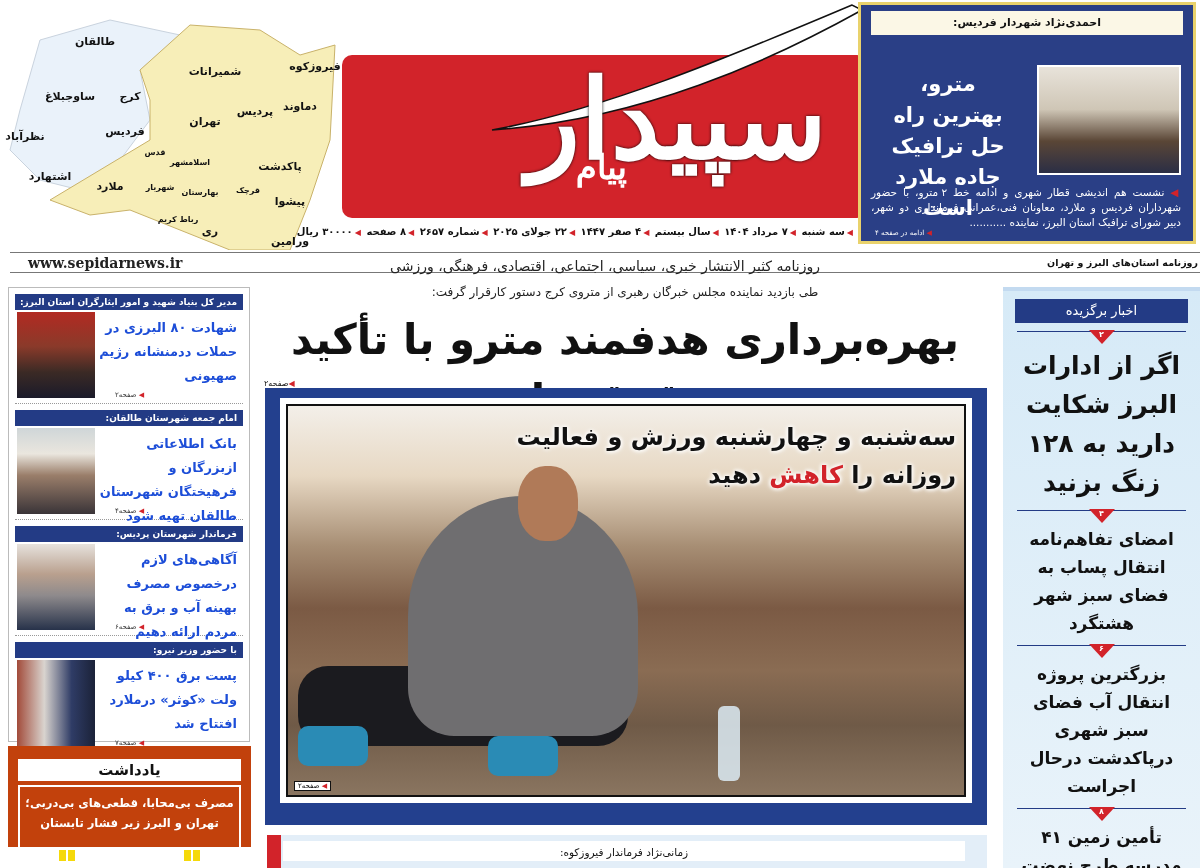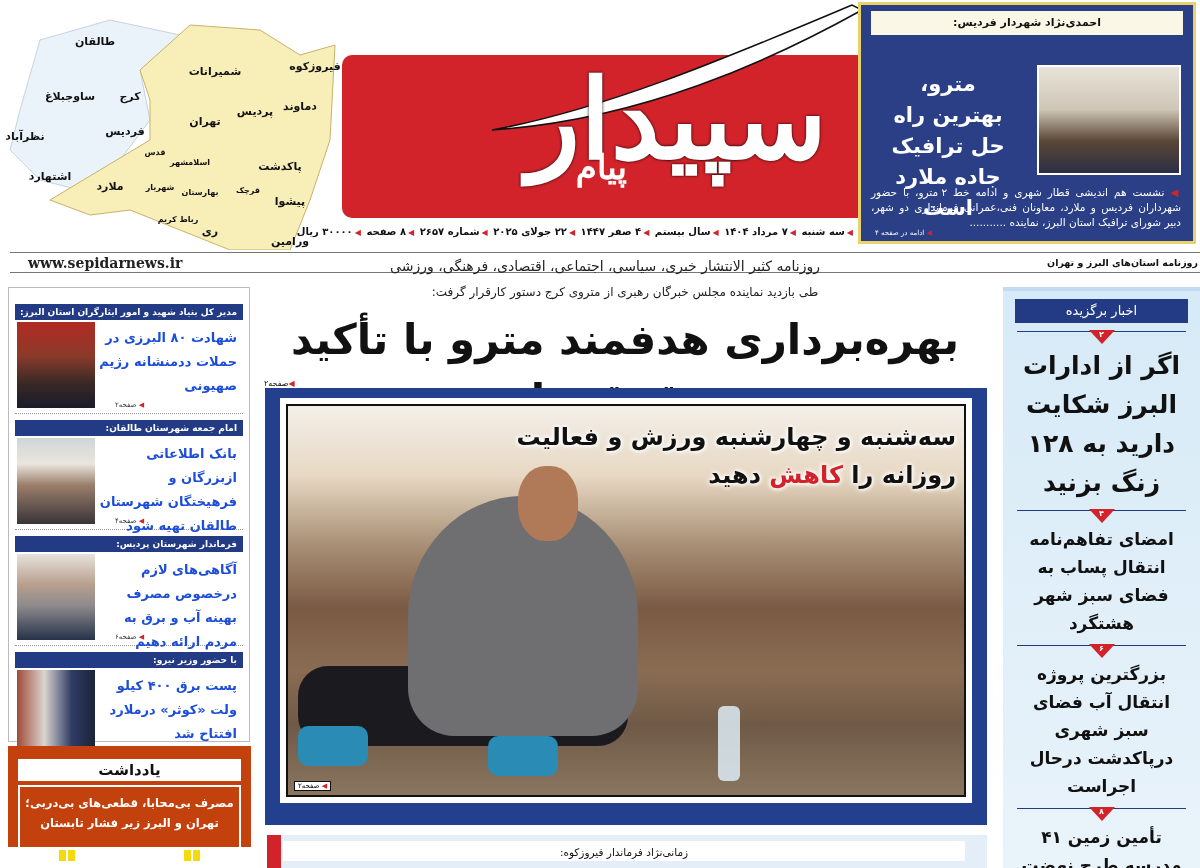--- a/index.html
+++ b/index.html
@@ -22,21 +22,21 @@
 #topbox .photo{position:absolute;left:176px;top:60px;width:144px;height:110px;background:linear-gradient(180deg,#e8e3da 0%,#cfc6b6 40%,#5a4636 70%,#2b2e45 100%);border:2px solid #fff}
 #topbox .head{position:absolute;right:180px;top:64px;width:130px;color:#fff;font-size:21px;font-weight:bold;line-height:31px;text-align:center}
 #topbox .body{position:absolute;right:12px;top:180px;width:310px;color:#fff;font-size:10.5px;line-height:15px;text-align:justify}
 #topbox .more{position:absolute;left:14px;top:224px;color:#fff;font-size:7px}
 
 .rule{height:1px;background:#777}
 #slogan{left:355px;top:258px;width:500px;text-align:center;font-size:14px;color:#222}
 #site{left:28px;top:255px;font-size:14px;font-weight:bold;color:#222;font-family:"DejaVu Serif",serif;direction:ltr}
 #rightlbl{left:1010px;top:257px;width:188px;font-size:9.5px;font-weight:bold;color:#111;text-align:right}
 
-#leftcol{left:8px;top:287px;width:242px;height:455px;border:1px solid #bbb;padding:16px 6px}
+#leftcol{left:8px;top:287px;width:242px;height:455px;border:1px solid #bbb;padding:6px 6px}
 .lbox{margin-bottom:6px;border-bottom:1px dotted #999;position:relative;height:110px}
 .lbox .kick{background:#233b85;color:#fff;font-size:9px;font-weight:bold;height:16px;line-height:16px;text-align:right;padding-right:6px}
 .lbox .pic{position:absolute;left:2px;top:18px;width:78px;height:86px}
 .lbox .txt{position:absolute;right:6px;top:22px;width:140px;font-size:13px;font-weight:bold;line-height:24px;color:#1d4ed8;text-align:right}
 .lbox .pg{position:absolute;left:100px;bottom:4px;font-size:7px;color:#333}
 .lbox .pg::before{content:"◀ ";color:#d2232a}
 #note{left:8px;top:746px;width:243px;height:101px;background:#c2410c;padding:13px 10px}
 #note .title{background:#fff;text-align:center;font-size:15px;font-weight:bold;color:#111;height:22px;line-height:22px}
 #note .inner{border:2px solid #fff;border-bottom:none;margin-top:4px;padding:6px 4px;color:#fff;text-align:center;font-size:11.5px;font-weight:bold;line-height:20px;height:90px}
 #note .author{font-size:9px;font-weight:bold;position:relative;margin-top:12px}

